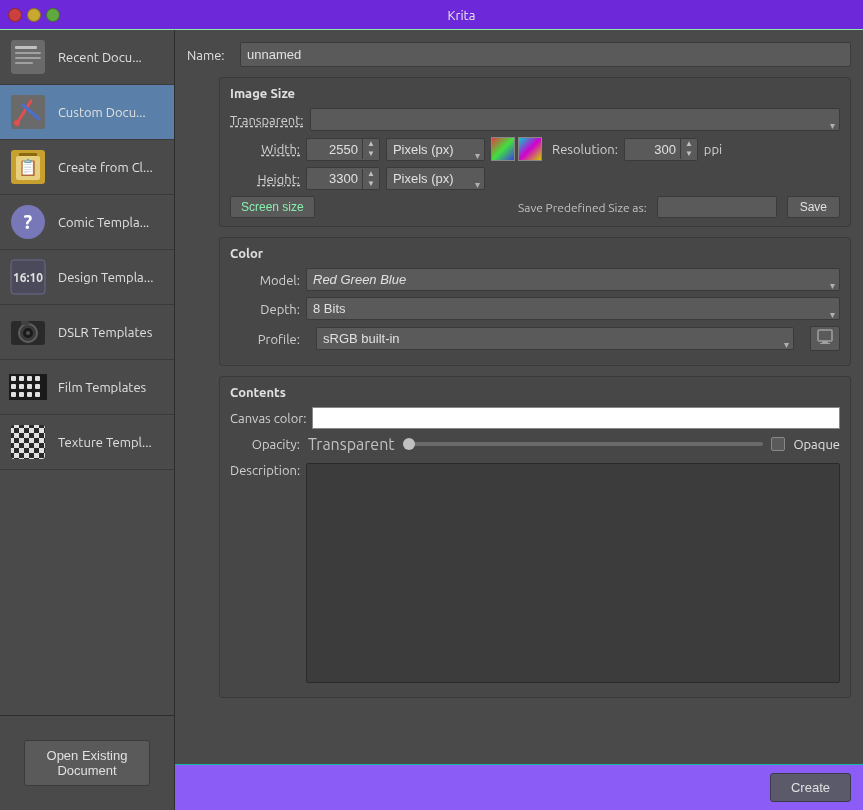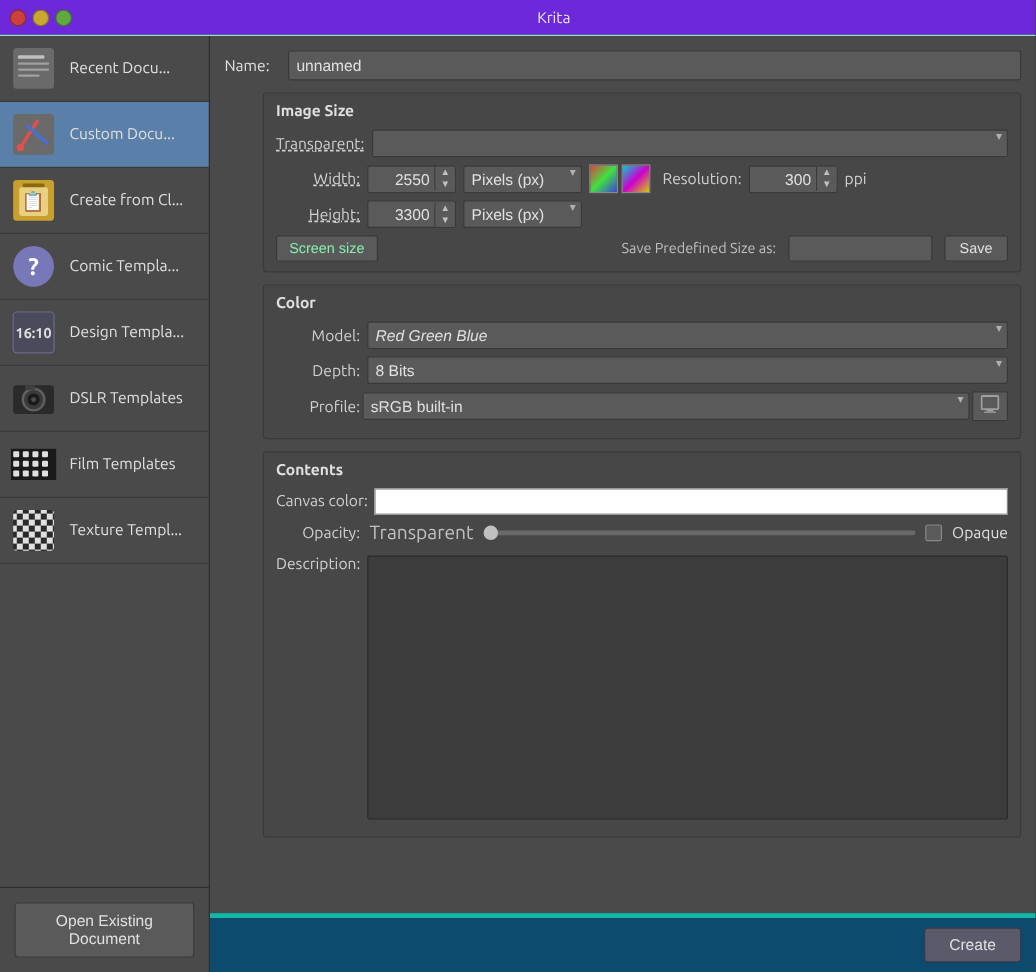--- a/index.html
+++ b/index.html
@@ -81,21 +81,21 @@
       align-items: center;
       justify-content: center;
     }
     .sidebar-label {
       font-size: 13px;
       color: #e0e0e0;
       word-break: break-word;
     }
 
     .sidebar-bottom {
-      padding: 12px;
+      padding: 24px;
       border-top: 1px solid #2e2e2e;
     }
     .open-existing-btn {
       width: 100%;
       padding: 7px 10px;
       background: #5a5a5a;
       border: 1px solid #3a3a3a;
       color: #e0e0e0;
       font-size: 13px;
       cursor: pointer;
@@ -303,22 +303,22 @@
       border-radius: 2px;
       margin-top: 4px;
     }
 
     
     .bottom-bar {
       display: flex;
       justify-content: flex-end;
       align-items: flex-start;
       padding: 8px 12px;
-      border-top: 4px solid #14b8a6;
-      background: #0c4a6e;
+      border-top: 1px solid #14b8a6;
+      background: #8b5cf6;
     }
     .create-btn {
       background: #5a5a6a;
       border: 1px solid #3a3a4a;
       color: #e0e0e0;
       font-size: 13px;
       padding: 6px 20px;
       border-radius: 3px;
       cursor: pointer;
     }
@@ -330,34 +330,34 @@
       font-size: 13px;
       padding: 3px 20px 3px 6px;
       border-radius: 2px;
       cursor: pointer;
       appearance: none;
       -webkit-appearance: none;
     }
     .select-wrapper {
       position: relative;
       display: inline-flex;
-      align-items: flex-start;
+      align-items: flex-end;
     }
     .select-wrapper::after {
       content: '▾';
       position: absolute;
       right: 5px;
       color: #b0b0b0;
       pointer-events: none;
       font-size: 10px;
     }
     .profile-row {
       display: flex;
       align-items: center;
-      gap: 2px;
+      gap: 16px;
     }
     .profile-icon-btn {
       background: #5a5a5a;
       border: 1px solid #3a3a3a;
       color: #c0c0c0;
       padding: 2px 6px;
       border-radius: 2px;
       cursor: pointer;
       font-size: 12px;
     }

